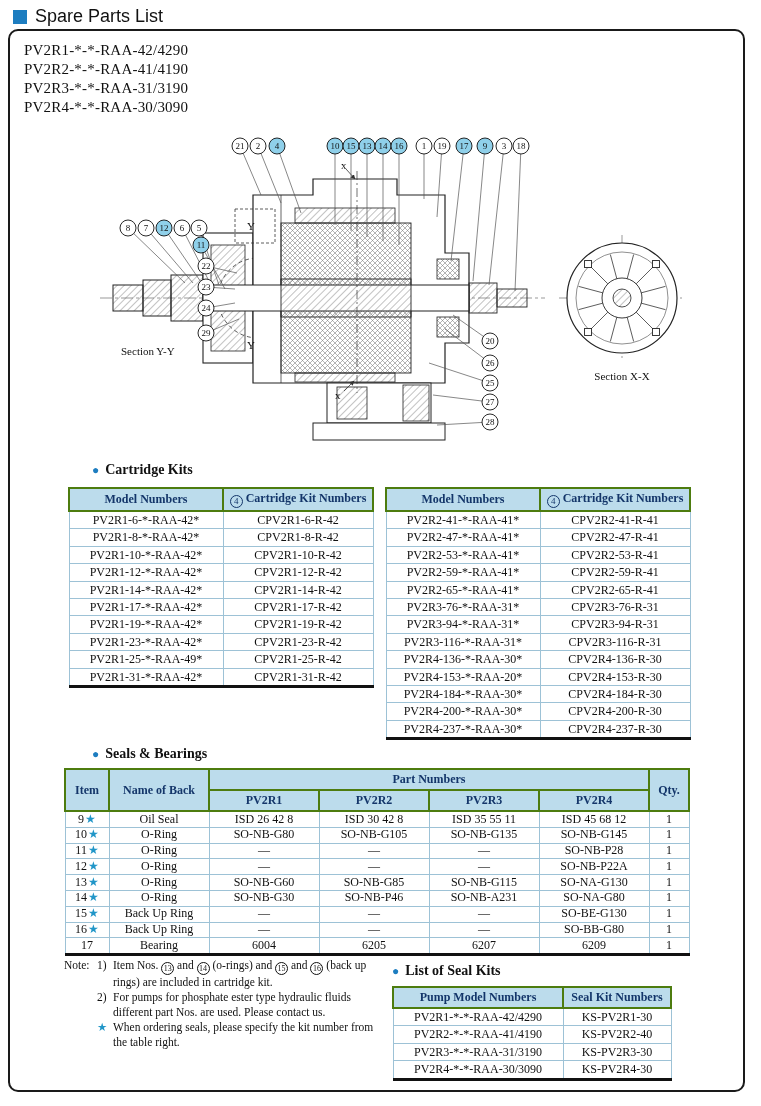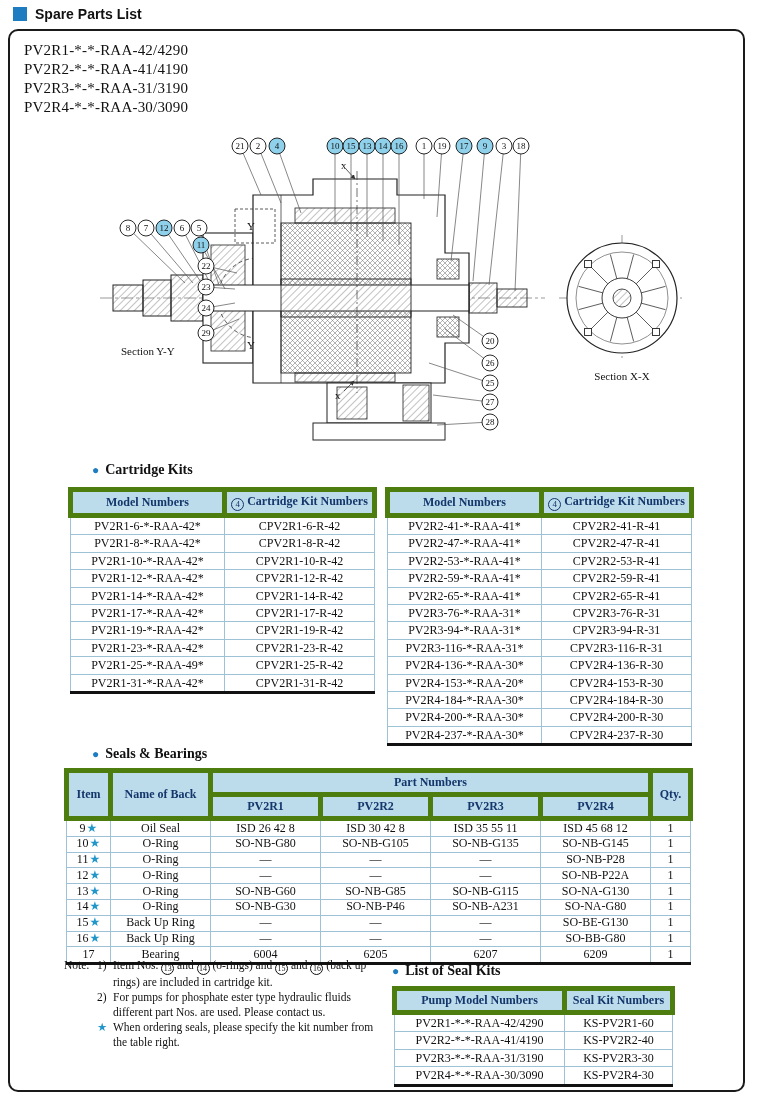--- a/index.html
+++ b/index.html
@@ -2,32 +2,32 @@
 <html><head>
 <meta charset="utf-8">
 <style>
   *{box-sizing:border-box;margin:0;padding:0}
   html,body{width:761px;height:1106px;background:#fff;overflow:hidden;position:relative;
     font-family:"Liberation Serif",serif;color:#111}
   .abs{position:absolute}
   
   #title-row{left:13px;top:6px;display:flex;align-items:center;gap:8px}
   .title-square{width:14px;height:14px;background:#1d7dc0}
-  .title-text{font-family:"Liberation Sans",sans-serif;font-weight:bold;font-size:14px;color:#111}
+  .title-text{font-family:"Liberation Sans",sans-serif;font-weight:normal;font-size:18px;color:#111}
   
   .frame{left:8px;top:29px;width:737px;height:1063px;border:2px solid #1a1a1a;border-radius:10px}
   
   #models{left:24px;top:41px;font-size:15px;line-height:19px;letter-spacing:.2px}
   
   .sec-title{display:flex;align-items:center;gap:6px;font-weight:bold;font-size:14px}
   .bullet{color:#1d7dc0;font-size:12px;line-height:1}
   
   table.tbl{border-collapse:collapse;border:1.5px solid #2a2a2a;border-bottom:3px solid #111;
     font-size:12px;background:#fff}
-  table.tbl th{background:#bcdcec;color:#14366a;font-weight:bold;border:5px solid #4d7c0f;
+  table.tbl th{background:#bcdcec;color:#14366a;font-weight:bold;border:2px solid #4d7c0f;
     padding:2px 3px;text-align:center;font-size:12px}
   table.tbl td{border:1px solid #9dc2d6;padding:1px 3px;text-align:center;color:#111;line-height:1.2}
   table.seals td{padding:.5px 3px;line-height:1.15}
   .w-model{width:154px}.w-kit{width:150px}
   .c-item{width:44px}.c-name{width:100px}.c-part{width:110px}.c-qty{width:40px}
   .k-model{width:170px}.k-kit{width:108px}
   .star{color:#2196c8;padding-left:1px}
   
   .circ-hdr{display:inline-block;width:13px;height:13px;line-height:11.5px;border:1px solid #14366a;
     border-radius:50%;font-size:9px;text-align:center;vertical-align:-2px;color:#14366a;font-weight:normal}
@@ -559,21 +559,21 @@
 <table class="abs tbl" style="left:392px;top:986px">
   <thead>
     <tr>
       <th class="k-model">Pump Model Numbers</th>
       <th class="k-kit">Seal Kit Numbers</th>
     </tr>
   </thead>
   <tbody>
       <tr>
         <td>PV2R1-*-*-RAA-42/4290</td>
-        <td>KS-PV2R1-60</td>
+        <td>KS-PV2R1-30</td>
       </tr>
       <tr>
         <td>PV2R2-*-*-RAA-41/4190</td>
         <td>KS-PV2R2-40</td>
       </tr>
       <tr>
         <td>PV2R3-*-*-RAA-31/3190</td>
         <td>KS-PV2R3-30</td>
       </tr>
       <tr>

